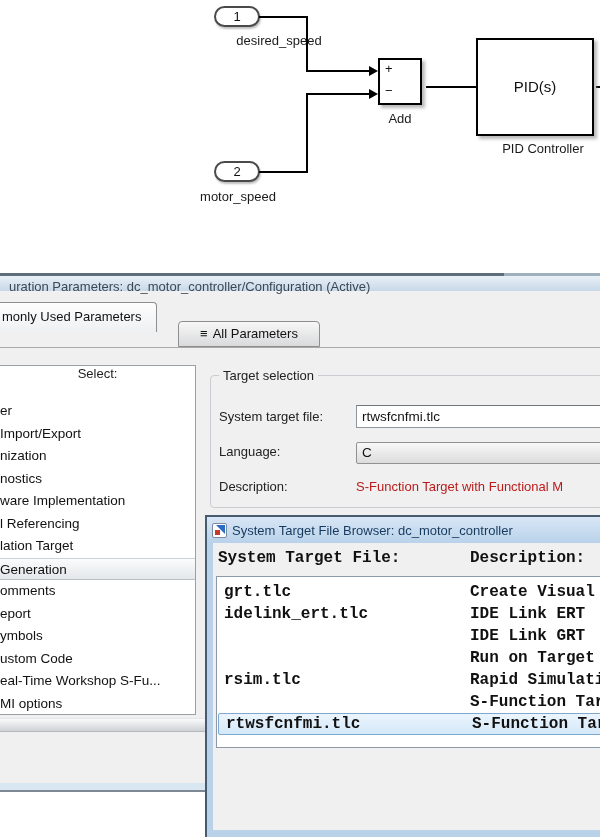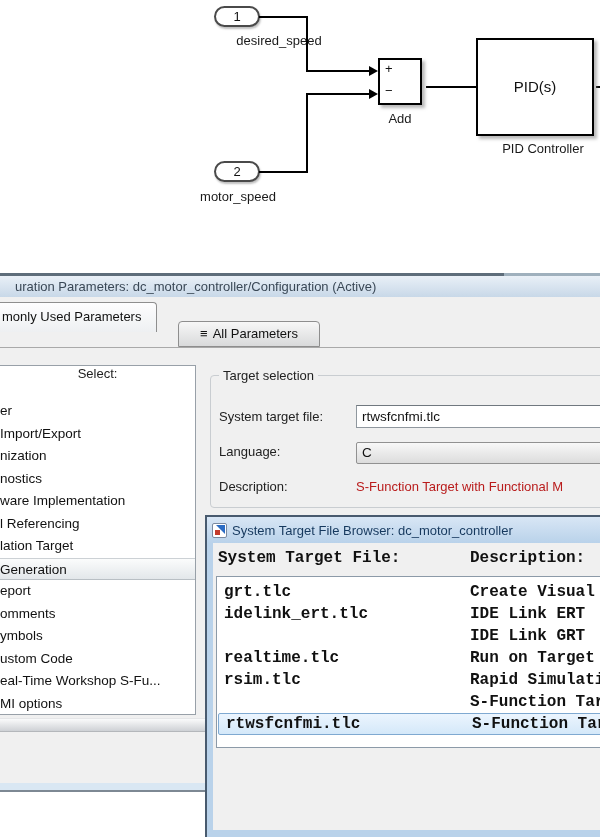--- a/index.html
+++ b/index.html
@@ -24,23 +24,23 @@
     box-shadow:3px 3px 3px rgba(130,130,130,0.55);
   }
   .add-block { left:378px; top:58px; width:44px; height:47px; }
   .add-sign { position:absolute; left:5px; font-size:13px; color:#111; }
   .pid-block { left:476px; top:38px; width:118px; height:98px; text-align:center; line-height:94px; font-size:15px; }
 
   
   .cfg { position:absolute; left:0; top:273px; width:600px; height:519px; background:#f0f0f0; }
   .cfg-topline { position:absolute; left:0; top:0; width:600px; height:3px;
     background:linear-gradient(to right,#5e6d7a 0 84%,#9fb0bd 84%); }
-  .cfg-title { position:absolute; left:0; top:3px; width:600px; height:21px;
+  .cfg-title { position:absolute; left:0; top:3px; width:600px; height:15px;
     background:linear-gradient(#e9f0f7,#c8d8e8); font-size:13px; line-height:21px;
-    color:#3a4856; padding-left:15px; white-space:nowrap; }
+    color:#3a4856; padding-left:9px; white-space:nowrap; }
   .tabline { position:absolute; left:0; top:74px; width:600px; height:1px; background:#a9a9a9; }
   .tab { position:absolute; font-size:13px; white-space:nowrap; }
   .tab-active { left:0; top:29px; width:157px; height:30px;
     background:linear-gradient(#fdfdfe,#eef0f2);
     border:1px solid #8e8e8e; border-left:none; border-bottom:none;
     border-top-right-radius:4px; line-height:28px; padding-left:2px; z-index:2; }
   .tab-inactive { left:178px; top:48px; width:142px; height:26px;
     background:linear-gradient(#f7f7f7,#d9dadb);
     border:1px solid #8e8e8e; border-top-left-radius:4px; border-top-right-radius:4px;
     line-height:24px; text-align:center; z-index:1; }
@@ -151,22 +151,22 @@
     <div class="tree">
       <div class="tree-header">Select:</div>
       <div class="tree-item">er</div>
       <div class="tree-item">Import/Export</div>
       <div class="tree-item">nization</div>
       <div class="tree-item">nostics</div>
       <div class="tree-item">ware Implementation</div>
       <div class="tree-item">l Referencing</div>
       <div class="tree-item">lation Target</div>
       <div class="tree-item selected">Generation</div>
+      <div class="tree-item">omments</div>
       <div class="tree-item">eport</div>
-      <div class="tree-item">omments</div>
       <div class="tree-item">ymbols</div>
       <div class="tree-item">ustom Code</div>
       <div class="tree-item">eal-Time Workshop S-Fu...</div>
       <div class="tree-item">MI options</div>
     </div>
 
     <div class="cfg-divider"></div>
     <div class="cfg-bluestrip"></div>
     <div class="cfg-bottomline"></div>
 
@@ -199,21 +199,20 @@
           <span class="d">Create Visual</span>
         </div>
         <div class="lrow mono">
           <span class="f">idelink_ert.tlc</span>
           <span class="d">IDE Link ERT</span>
         </div>
         <div class="lrow mono">
           <span class="d">IDE Link GRT</span>
         </div>
         <div class="lrow mono">
-          <span class="f">realtime.tlc</span>
           <span class="d">Run on Target</span>
         </div>
         <div class="lrow mono">
           <span class="f">rsim.tlc</span>
           <span class="d">Rapid Simulati</span>
         </div>
         <div class="lrow mono">
           <span class="d">S-Function Tar</span>
         </div>
         <div class="lrow mono selected">

